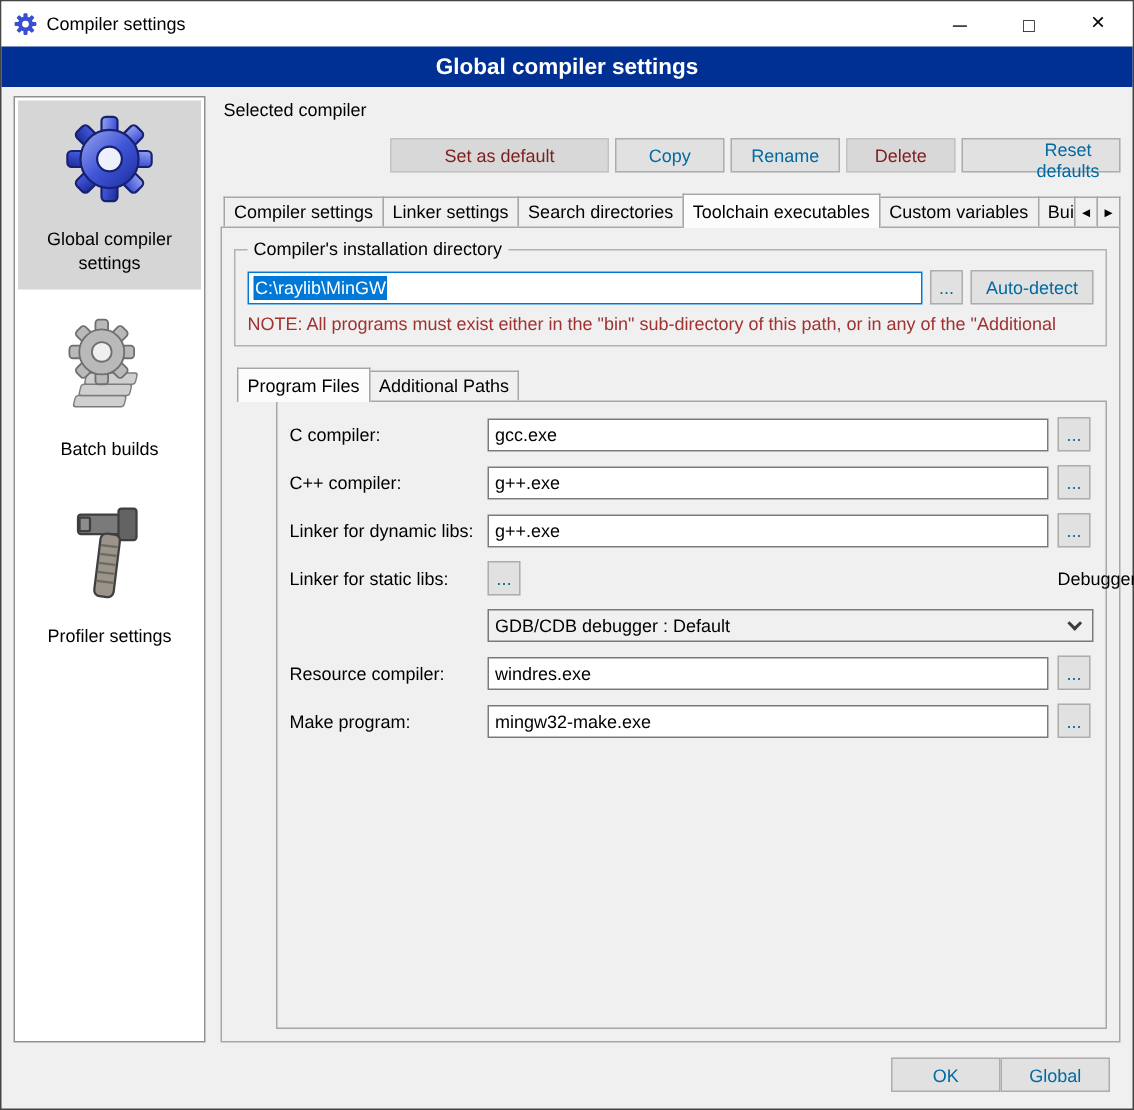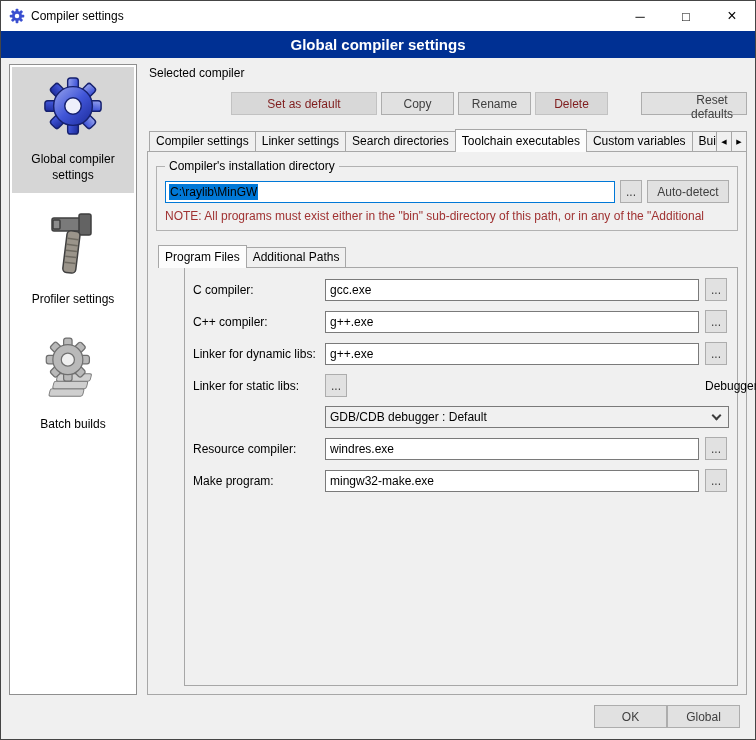--- a/index.html
+++ b/index.html
@@ -27,43 +27,43 @@
   .side-label { margin-top: 12px; line-height: 1.3; }
   .main { flex: 1; display: flex; flex-direction: column; min-width: 0; }
 
   .top-label { margin: 2px 0 4px 2px; }
 
   .combobox { height: 22px; border: 1px solid #7a7a7a; background: #fff; display: flex; align-items: center; padding: 0 4px; }
   .combobox .val { flex: 1; overflow: hidden; white-space: nowrap; }
   .combobox.gray { background: #f0f0f0; }
   .chev { width: 7px; height: 7px; border-right: 2px solid #3c3c3c; border-bottom: 2px solid #3c3c3c; transform: rotate(45deg); margin: -3px 4px 0 4px; flex: none; }
 
-  .btn { font-family: inherit; font-size: 12px; height: 23px; background: #e1e1e1; border: 1px solid #adadad; color: #404040; cursor: default; }
+  .btn { font-family: inherit; font-size: 12px; height: 23px; background: #e1e1e1; border: 1px solid #adadad; color: #0369a1; cursor: default; }
   .btn:disabled { background: #d8d8d8; border-color: #c2c2c2; color: #7f1d1d; }
   .btn-row { display: flex; justify-content: flex-end; gap: 4px; margin-top: 8px; }
   .w-default { width: 146px; }
   .w-std { width: 73px; }
-  .w-reset { width: 106px; margin-left: 29px; padding-left: 36px; }
+  .w-reset { width: 106px; margin-left: 0; padding-left: 36px; }
 
   
   .tabstrip { display: flex; align-items: flex-end; margin-top: 14px; padding-left: 2px; }
   .tab { flex: none; height: 20px; line-height: 19px; padding: 0 6px; background: #f0f0f0; border: 1px solid #a7a7a7; border-bottom: none; margin-right: -1px; white-space: nowrap; cursor: default; }
   .tab.active { height: 23px; line-height: 22px; background: #fcfcfc; position: relative; z-index: 5; margin-bottom: -1px; }
   .tab.clip { flex: 0 1 33px; max-width: 33px; min-width: 14px; overflow: hidden; padding-right: 0; }
   .tab-arrows { margin-left: auto; display: flex; flex: none; }
   .arrow-btn { width: 16px; height: 20px; border: 1px solid #a7a7a7; border-bottom: none; background: #f0f0f0; font-size: 7px; display: flex; align-items: center; justify-content: center; margin-left: -1px; }
 
   .tabpanel { flex: 1; border: 1px solid #a7a7a7; background: #f0f0f0; padding: 12px 8px 8px; display: flex; flex-direction: column; min-height: 0; }
 
   
   .groupbox { position: relative; border: 1px solid #b2b2b2; padding: 13px 8px 7px; margin-top: 2px; }
   .legend { position: absolute; top: -8px; left: 8px; background: #f0f0f0; padding: 0 4px; }
   .dir-row { display: flex; gap: 5px; align-items: center; }
   .fakeinput { flex: 1; height: 22px; border: 1px solid #0078d7; background: #fff; display: flex; align-items: center; padding: 0 3px; overflow: hidden; white-space: nowrap; }
-  .fakeinput .sel { background: #0078d7; color: #000000; padding: 1px 1px; }
+  .fakeinput .sel { background: #0078d7; color: #ffffff; padding: 1px 1px; }
   .btn.browse { width: 22px; flex: none; padding: 0; }
   .btn.autodetect { width: 82px; flex: none; }
   .note { color: #a03232; margin-top: 6px; white-space: nowrap; overflow: hidden; }
 
   .subtabs { display: flex; align-items: flex-end; margin-top: 14px; padding-left: 2px; }
   .subpanel { flex: 1; border: 1px solid #a7a7a7; background: #f0f0f0; padding: 10px 8px; min-height: 0; margin-left: 28px; }
 
   .fields { display: grid; grid-template-columns: 126px 1fr 24px; gap: 9px 6px; align-items: center; }
   .f-label { white-space: nowrap; }
   .edit { height: 22px; border: 1px solid #7a7a7a; background: #fff; font-family: "Liberation Sans", sans-serif; font-size: 12px; padding: 0 4px; width: 100%; }
@@ -121,59 +121,59 @@
               <circle cx="32" cy="32" r="20"></circle>
             </g>
             <circle cx="32" cy="32" r="8.5" fill="#eef0fb" stroke="#16216f" stroke-width="1.5"></circle>
           </svg>
         </span>
         <span class="side-label">Global compiler settings</span>
       </div>
 
       <div class="side-item">
         <span>
+          <svg width="60" height="66" viewBox="0 0 64 70">
+            <g fill="#cfcfcf" stroke="#7c7c7c">
+              <rect x="22" y="56" width="36" height="8" rx="2" transform="skewX(-14)"></rect>
+              <rect x="24" y="48" width="36" height="8" rx="2" transform="skewX(-14)"></rect>
+              <rect x="26" y="40" width="36" height="8" rx="2" transform="skewX(-14)"></rect>
+            </g>
+            <g fill="#b9b9b9" stroke="#6f6f6f" stroke-width="1.3" stroke-linejoin="round">
+              <rect x="22" y="2" width="9" height="46" rx="2.5"></rect>
+              <rect x="22" y="2" width="9" height="46" rx="2.5" transform="rotate(45 26.5 25)"></rect>
+              <rect x="22" y="2" width="9" height="46" rx="2.5" transform="rotate(90 26.5 25)"></rect>
+              <rect x="22" y="2" width="9" height="46" rx="2.5" transform="rotate(135 26.5 25)"></rect>
+              <circle cx="26.5" cy="25" r="16"></circle>
+            </g>
+            <circle cx="26.5" cy="25" r="7" fill="#efefef" stroke="#6f6f6f" stroke-width="1.3"></circle>
+          </svg>
+        </span>
+        <span class="side-label">Batch builds</span>
+      </div>
+
+      <div class="side-item">
+        <span>
           <svg width="54" height="66" viewBox="0 0 54 66">
             <g stroke="#3f3f3f" stroke-width="1.5">
               <rect x="6" y="7" width="33" height="13" rx="2" fill="#7a7a7a"></rect>
               <rect x="33" y="3" width="12" height="21" rx="2" fill="#636363"></rect>
               <rect x="7" y="9" width="7" height="9" rx="1" fill="#8d8d8d"></rect>
               <g transform="rotate(7 26 40)">
                 <rect x="19" y="20" width="13" height="42" rx="4" fill="#9a948a"></rect>
                 <line x1="20" y1="28" x2="31" y2="28" stroke="#6e6a61"></line>
                 <line x1="20" y1="34" x2="31" y2="34" stroke="#6e6a61"></line>
                 <line x1="20" y1="40" x2="31" y2="40" stroke="#6e6a61"></line>
                 <line x1="20" y1="46" x2="31" y2="46" stroke="#6e6a61"></line>
                 <line x1="20" y1="52" x2="31" y2="52" stroke="#6e6a61"></line>
               </g>
             </g>
           </svg>
         </span>
         <span class="side-label">Profiler settings</span>
       </div>
-
-      <div class="side-item">
-        <span>
-          <svg width="60" height="66" viewBox="0 0 64 70">
-            <g fill="#cfcfcf" stroke="#7c7c7c">
-              <rect x="22" y="56" width="36" height="8" rx="2" transform="skewX(-14)"></rect>
-              <rect x="24" y="48" width="36" height="8" rx="2" transform="skewX(-14)"></rect>
-              <rect x="26" y="40" width="36" height="8" rx="2" transform="skewX(-14)"></rect>
-            </g>
-            <g fill="#b9b9b9" stroke="#6f6f6f" stroke-width="1.3" stroke-linejoin="round">
-              <rect x="22" y="2" width="9" height="46" rx="2.5"></rect>
-              <rect x="22" y="2" width="9" height="46" rx="2.5" transform="rotate(45 26.5 25)"></rect>
-              <rect x="22" y="2" width="9" height="46" rx="2.5" transform="rotate(90 26.5 25)"></rect>
-              <rect x="22" y="2" width="9" height="46" rx="2.5" transform="rotate(135 26.5 25)"></rect>
-              <circle cx="26.5" cy="25" r="16"></circle>
-            </g>
-            <circle cx="26.5" cy="25" r="7" fill="#efefef" stroke="#6f6f6f" stroke-width="1.3"></circle>
-          </svg>
-        </span>
-        <span class="side-label">Batch builds</span>
-      </div>
     </div>
 
     <div class="main">
 
       <div class="top-label">Selected compiler</div>
 
 
       <div class="btn-row">
         <button class="btn w-default" disabled="">Set as default</button>
         <button class="btn w-std">Copy</button>

